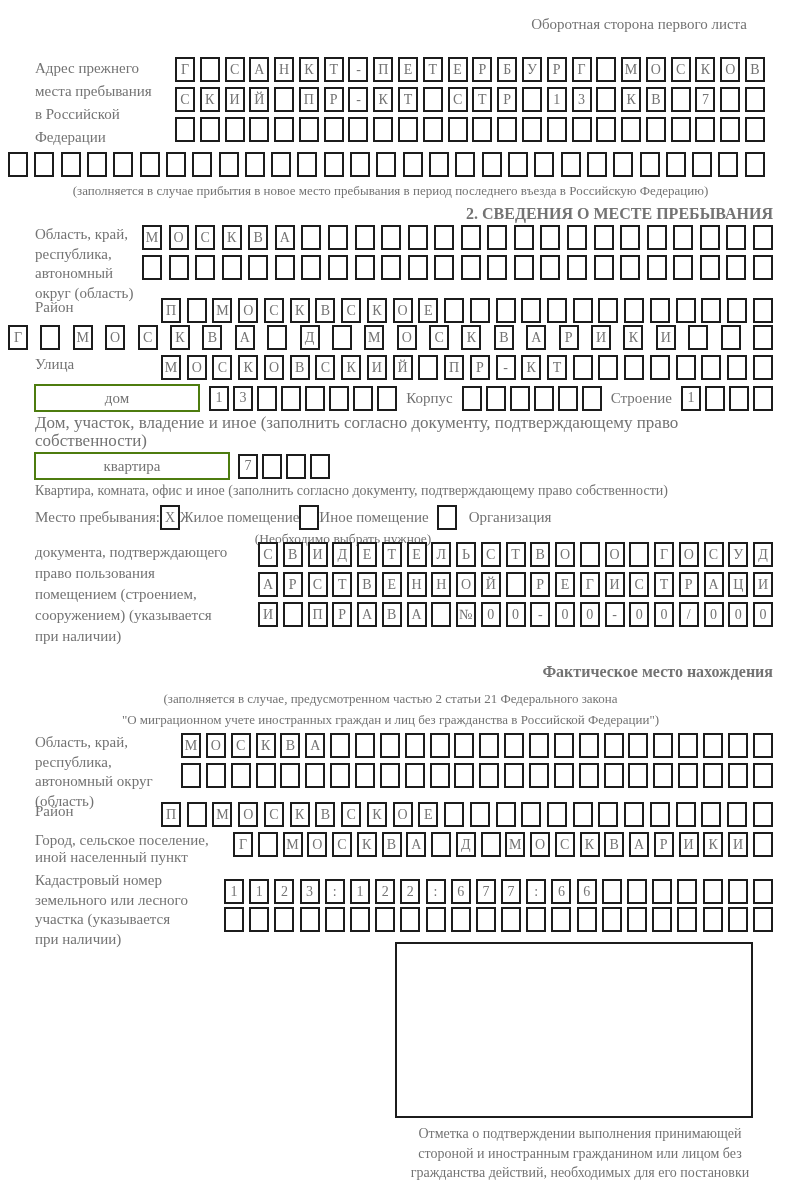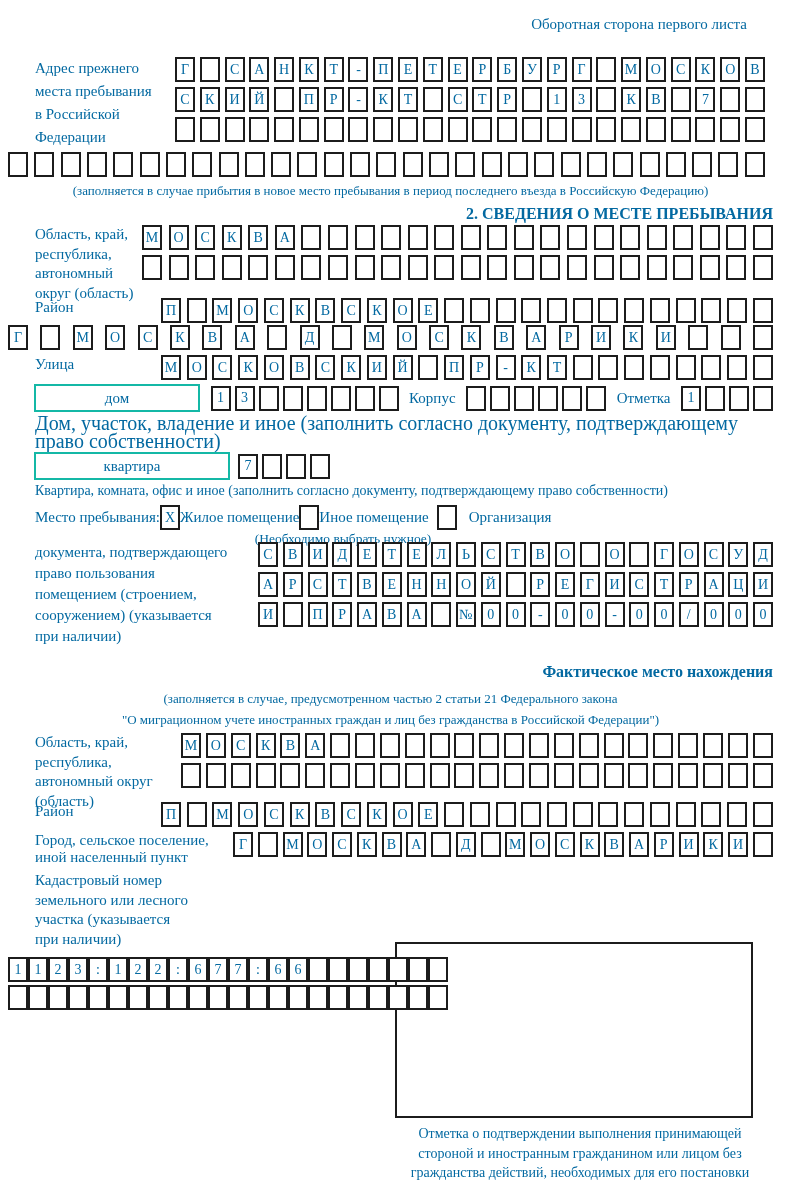--- a/index.html
+++ b/index.html
@@ -1,30 +1,30 @@
 <!DOCTYPE html>
 <html><head>
 <meta charset="utf-8">
 <style>
   html,body{margin:0;padding:0;background:#fff;}
   .page{position:relative;width:800px;height:1180px;background:#fff;overflow:hidden;
-        font-family:"Liberation Serif","DejaVu Serif",serif;color:#0369a1;
+        font-family:"Liberation Serif","DejaVu Serif",serif;color:#737373;
         padding:16px 27px 0 8px;box-sizing:border-box;}
   .title{text-align:right;font-size:15px;margin-right:26px;}
   .frow{display:flex;align-items:flex-start;}
   .flabel{flex:0 0 auto;font-size:15px;padding-left:27px;box-sizing:border-box;line-height:19.5px;}
   .flabel.lh23{line-height:23px;}
   .flabel.lh17{line-height:17px;}
   .boxcol{flex:1 1 auto;min-width:0;}
   .boxrow{display:flex;justify-content:space-between;margin-bottom:5px;height:25px;}
   .boxrow.last{margin-bottom:0;}
   .cell{width:20px;height:25px;border:2px solid #1c1c1c;box-sizing:border-box;flex:0 0 auto;
         display:flex;align-items:center;justify-content:center;font-size:14px;background:#fff;}
   .cellgroup{display:flex;gap:4px;height:25px;}
-  .bigbox{border:2px solid #14b8a6;height:28px;display:flex;align-items:center;justify-content:center;
+  .bigbox{border:2px solid #4d7c0f;height:28px;display:flex;align-items:center;justify-content:center;
           font-size:15px;box-sizing:border-box;flex:0 0 auto;background:#fff;}
   .note{font-size:13px;}
   .center{text-align:center;}
   .sec-header{text-align:right;font-weight:bold;font-size:16px;line-height:19px;}
   .smalltext{font-size:13.5px;}
   .mr8{margin-right:8px;}
   .clip{overflow:visible;}
   .house-row{display:flex;align-items:center;justify-content:space-between;padding-left:26px;height:28px;}
   .house-row .lbl{font-size:15px;flex:0 0 auto;}
   .apt-row{display:flex;align-items:center;gap:8px;padding-left:26px;height:28px;}
@@ -335,29 +335,29 @@
       </div>
     <div class="lbl">Корпус</div>
     <div class="cellgroup">
         <span class="cell"></span>
         <span class="cell"></span>
         <span class="cell"></span>
         <span class="cell"></span>
         <span class="cell"></span>
         <span class="cell"></span>
       </div>
-    <div class="lbl">Отметка</div>
+    <div class="lbl">Строение</div>
     <div class="cellgroup">
         <span class="cell">1</span>
         <span class="cell"></span>
         <span class="cell"></span>
         <span class="cell"></span>
       </div>
   </div>
-  <div class="note" style="margin-top:2px;margin-left:27px;font-size:20px;line-height:18px;">Дом, участок, владение и иное (заполнить согласно документу, подтверждающему право собственности)</div>
+  <div class="note" style="margin-top:2px;margin-left:27px;font-size:17px;line-height:18px;">Дом, участок, владение и иное (заполнить согласно документу, подтверждающему право собственности)</div>
 
   <div class="apt-row" style="margin-top:2px;">
     <div class="bigbox" style="width:196px;">квартира</div>
     <div class="cellgroup">
         <span class="cell">7</span>
         <span class="cell"></span>
         <span class="cell"></span>
         <span class="cell"></span>
       </div>
   </div>
@@ -588,21 +588,21 @@
           <span class="cell">А</span>
           <span class="cell">Р</span>
           <span class="cell">И</span>
           <span class="cell">К</span>
           <span class="cell">И</span>
           <span class="cell"></span>
         </div>
     </div>
   </div>
 
-  <div class="frow clip" style="margin-top:14px;height:61px;flex-direction:column;">
+  <div class="frow clip" style="margin-top:14px;height:61px;">
     <div class="flabel" style="width:216px;">
         <div>Кадастровый номер</div>
         <div>земельного или лесного</div>
         <div>участка (указывается</div>
         <div>при наличии)</div>
       </div>
     <div class="boxcol" style="padding-top:8px;">
       <div class="boxrow" style="margin-bottom:3px;">
           <span class="cell">1</span>
           <span class="cell">1</span>

